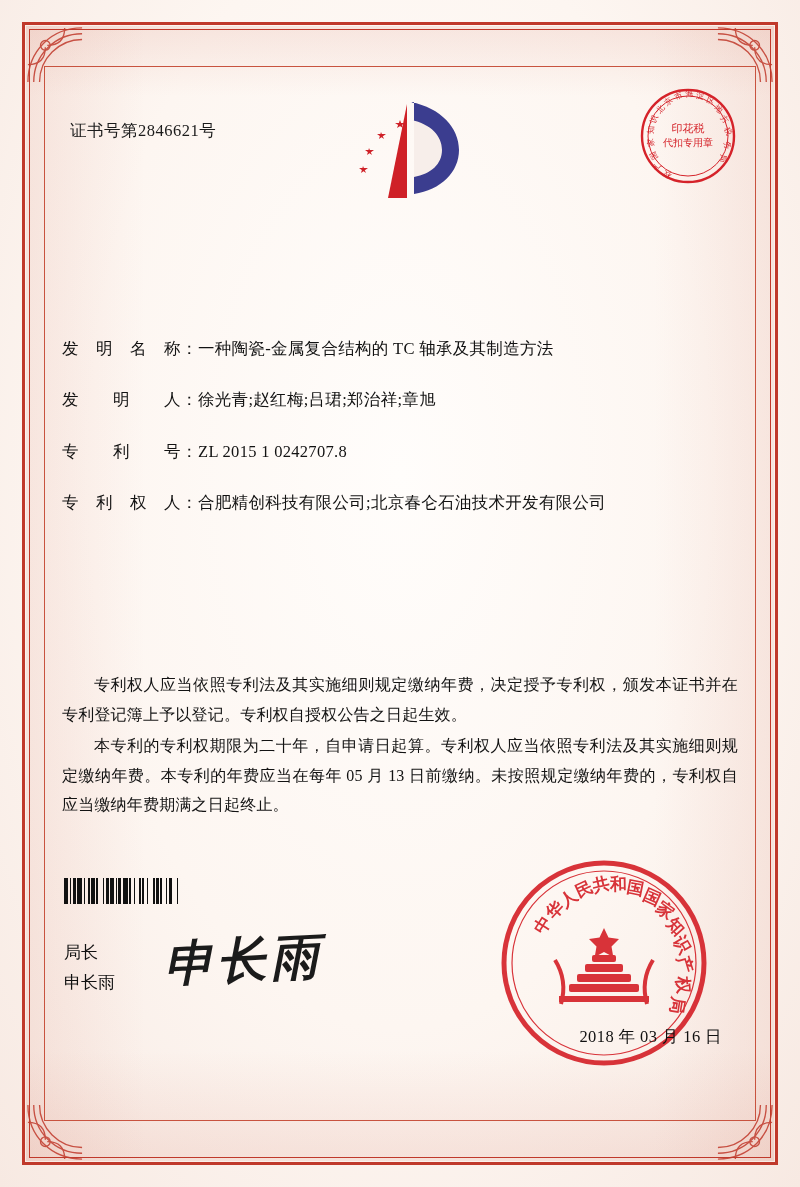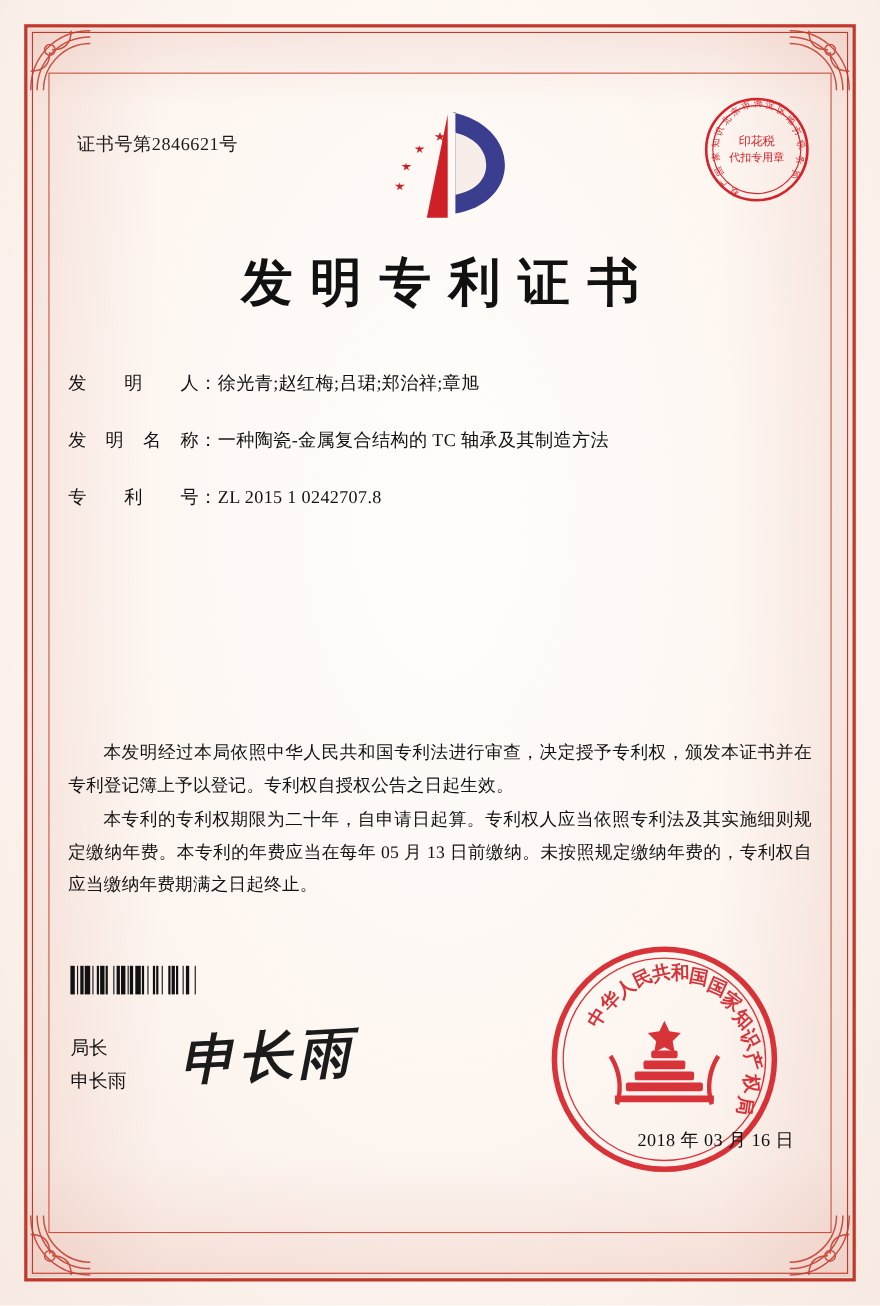--- a/index.html
+++ b/index.html
@@ -306,36 +306,38 @@
           <text transform="translate(22,74) rotate(-118)">国</text>
           <text transform="translate(18,62) rotate(-100)">家</text>
           <text transform="translate(17,50) rotate(-86)">知</text>
           <text transform="translate(19,40) rotate(-70)">识</text>
           <text transform="translate(26,83) rotate(-136)">产</text>
           <text transform="translate(36,90) rotate(-152)">权</text>
         </g>
       </svg>
     </div>
 
-    <div class="title">发明专利证书</div>
 
     <div class="fields">
+      <div class="field-row">
+        <span class="field-label">发　明　名　称：</span><span class="field-value">一种陶瓷-金属复合结构的 TC 轴承及其制造方法</span>
+      </div>
       <div class="field-row">
         <span class="field-label">发　　明　　人：</span><span class="field-value">徐光青;赵红梅;吕珺;郑治祥;章旭</span>
       </div>
       <div class="field-row">
-        <span class="field-label">发　明　名　称：</span><span class="field-value">一种陶瓷-金属复合结构的 TC 轴承及其制造方法</span>
+        <span class="field-label">专　　利　　号：</span><span class="field-value">ZL 2015 1 0242707.8</span>
       </div>
       <div class="field-row">
-        <span class="field-label">专　　利　　号：</span><span class="field-value">ZL 2015 1 0242707.8</span>
+        <span class="field-label">专　利　权　人：</span><span class="field-value">合肥精创科技有限公司;北京春仑石油技术开发有限公司</span>
       </div>
     </div>
 
     <div class="paragraphs">
-      <p>本发明经过本局依照中华人民共和国专利法进行审查，决定授予专利权，颁发本证书并在专利登记簿上予以登记。专利权自授权公告之日起生效。</p>
+      <p>专利权人应当依照专利法及其实施细则规定缴纳年费，决定授予专利权，颁发本证书并在专利登记簿上予以登记。专利权自授权公告之日起生效。</p>
       <p>本专利的专利权期限为二十年，自申请日起算。专利权人应当依照专利法及其实施细则规定缴纳年费。本专利的年费应当在每年 05 月 13 日前缴纳。未按照规定缴纳年费的，专利权自应当缴纳年费期满之日起终止。</p>
     </div>
 
     <div class="barcode">
         <i style="width: 4px;"></i>
         <i style="width: 2px; background: transparent;"></i>
         <i style="width: 1px;"></i>
         <i style="width: 2px; background: transparent;"></i>
         <i style="width: 3px;"></i>
         <i style="width: 1px; background: transparent;"></i>

